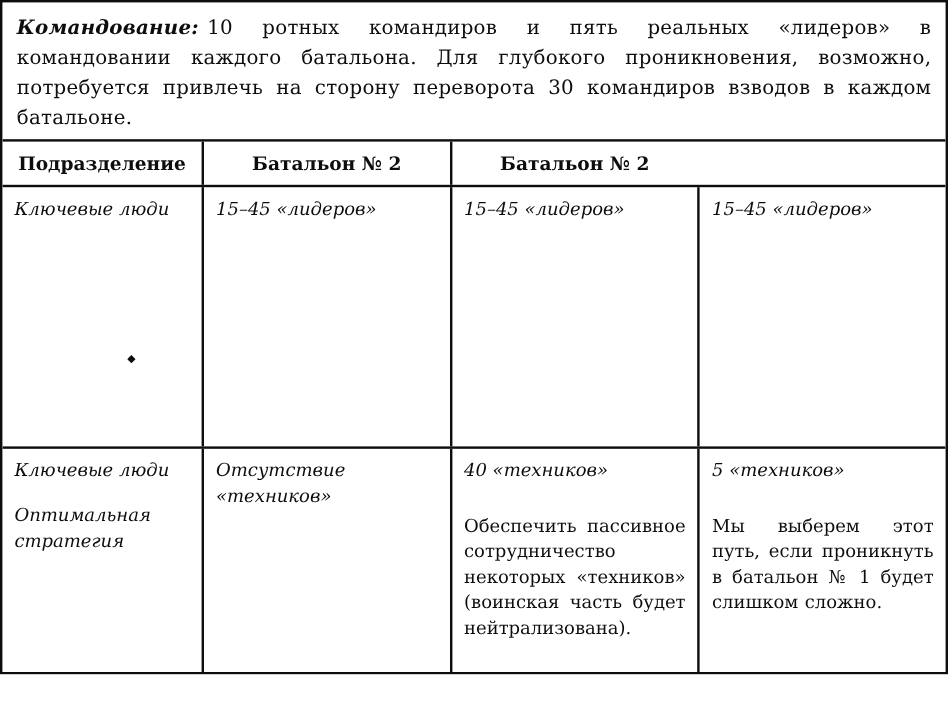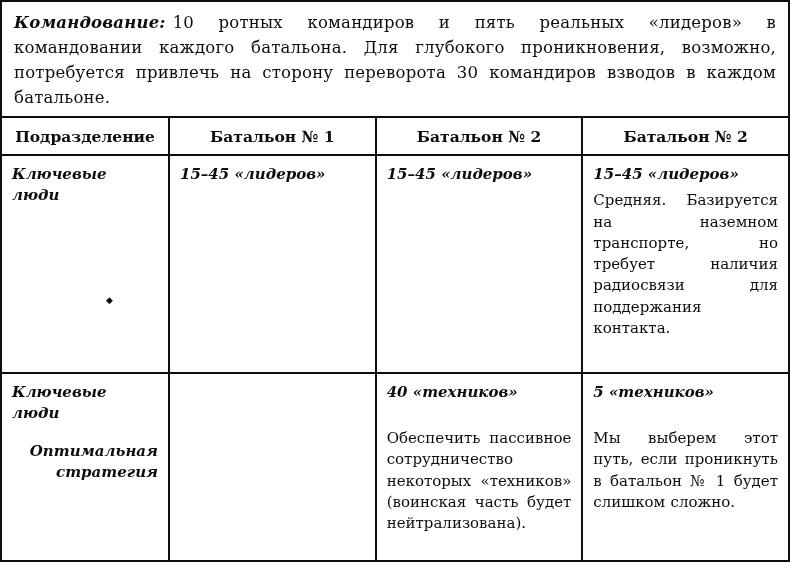--- a/index.html
+++ b/index.html
@@ -72,27 +72,27 @@
   }
   .trow2 {
     flex: 1;
   }
   .trow1 .cell, .trow2 .cell {
     font-size: 15px;
     line-height: 1.42;
   }
   .lbl {
     font-style: italic;
-    font-weight: 700;
+    font-weight: 400;
   }
   .trow1 .lbl2 { margin-top: 6px; }
-  .trow2 .lbl2 { margin-top: 16px; text-align: right; }
+  .trow2 .lbl2 { margin-top: 16px; }
   .key {
     font-style: italic;
-    font-weight: 700;
+    font-weight: 400;
   }
   .trow1 .key { margin-bottom: 5px; }
   .trow2 .key { min-height: 46px; }
   .body {
     text-align: justify;
     hyphens: auto;
     -webkit-hyphens: auto;
     word-spacing: 0.5px;
   }
   .labelcol {
@@ -110,48 +110,47 @@
 <body>
 
 <div class="page">
 
   <div class="intro">
     <span class="lead">Командование:</span><span>10 ротных командиров и пять реальных «лидеров» в командовании каждого батальона. Для глубокого проникновения, возможно, потребуется привлечь на сторону переворота 30 командиров взводов в каждом батальоне.</span>
   </div>
 
   <div class="row thead">
     <div class="cell">Подразделение</div>
-    <div class="cell">Батальон № 1</div>
     <div class="cell">Батальон № 2</div>
     <div class="cell">Батальон № 2</div>
   </div>
 
   <div class="row trow1">
     <div class="cell labelcol">
       <div class="lbl">Ключевые люди</div>
       <div class="ink-mark">◆</div>
     </div>
     <div class="cell">
       <div class="key">15–45 «лидеров»</div>
     </div>
     <div class="cell">
       <div class="key">15–45 «лидеров»</div>
     </div>
     <div class="cell">
       <div class="key">15–45 «лидеров»</div>
-      <div class="body">Средняя. Базируется на наземном транспорте, но требует наличия радиосвязи для поддержания контакта.</div>
     </div>
   </div>
 
   <div class="row trow2">
     <div class="cell labelcol">
       <div class="lbl">Ключевые люди</div>
       <div class="lbl lbl2">Оптимальная стратегия</div>
     </div>
     <div class="cell">
+      <div class="key">Отсутствие «техников»</div>
     </div>
     <div class="cell">
       <div class="key">40 «техников»</div>
       <div class="body">Обеспечить пассивное сотрудничество некоторых «техников» (воинская часть будет нейтрализована).</div>
     </div>
     <div class="cell">
       <div class="key">5 «техников»</div>
       <div class="body">Мы выберем этот путь, если проникнуть в батальон № 1 будет слишком сложно.</div>
     </div>
   </div>

